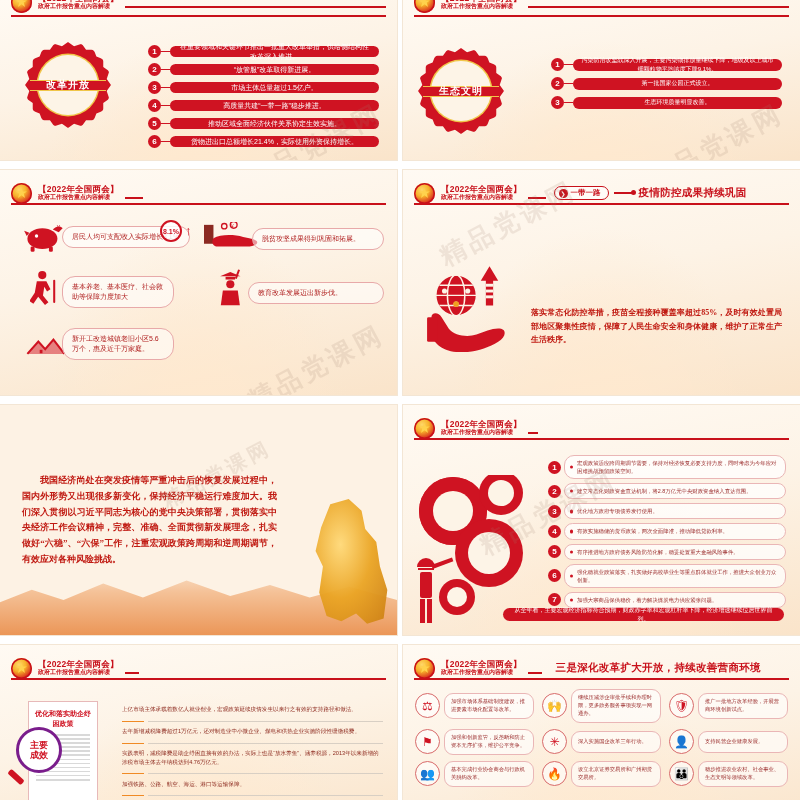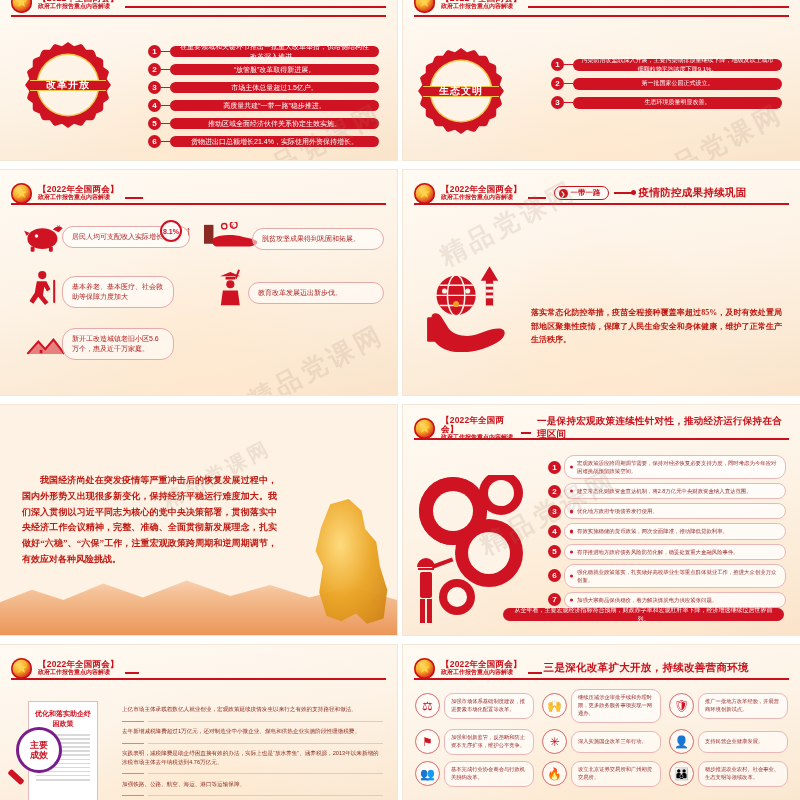--- a/index.html
+++ b/index.html
@@ -347,21 +347,20 @@
   </div>
 
   <div class="slide">
     <div class="s-head">
       <div class="emblem"></div>
       <div class="htitle">
         <div class="l1">【2022年全国两会】</div>
         <div class="l2">政府工作报告重点内容解读</div>
       </div>
       <div class="hrule" style="flex:0 0 10px;"></div>
-      <div class="hmain" style="margin-left:6px;font-size:9.5px;">一是保持宏观政策连续性针对性，推动经济运行保持在合理区间</div>
     </div>
     <div class="hline"></div>
 
     <svg style="position:absolute;left:8px;top:70px;" width="130" height="140" viewBox="0 0 130 140">
       <g fill="#cf1322">
         <path d="M42 36m-34 0a34 34 0 1 0 68 0a34 34 0 1 0-68 0"></path>
       </g>
       <circle cx="42" cy="36" r="34" fill="#cf1322"></circle>
         <circle cx="42" cy="36" r="20" fill="#fdf4e7"></circle>
       <circle cx="90" cy="18" r="22" fill="#cf1322"></circle>
@@ -472,21 +471,21 @@
   </div>
 
   <div class="slide">
     <div class="s-head">
       <div class="emblem"></div>
       <div class="htitle">
         <div class="l1">【2022年全国两会】</div>
         <div class="l2">政府工作报告重点内容解读</div>
       </div>
       <div class="hrule" style="flex:0 0 14px;"></div>
-      <div class="hmain" style="margin-left:2px;">三是深化改革扩大开放，持续改善营商环境</div>
+      <div class="hmain" style="margin-left:14px;">三是深化改革扩大开放，持续改善营商环境</div>
     </div>
     <div class="hline"></div>
 
     <div class="cards" style="left:12px; right:12px; top:44px;">
       <div class="card">
           <div class="cico">⚖</div>
           <div class="cbody">加强市场体系基础制度建设，推进要素市场化配置等改革。</div>
         </div>
       <div class="card">
           <div class="cico">🙌</div>

